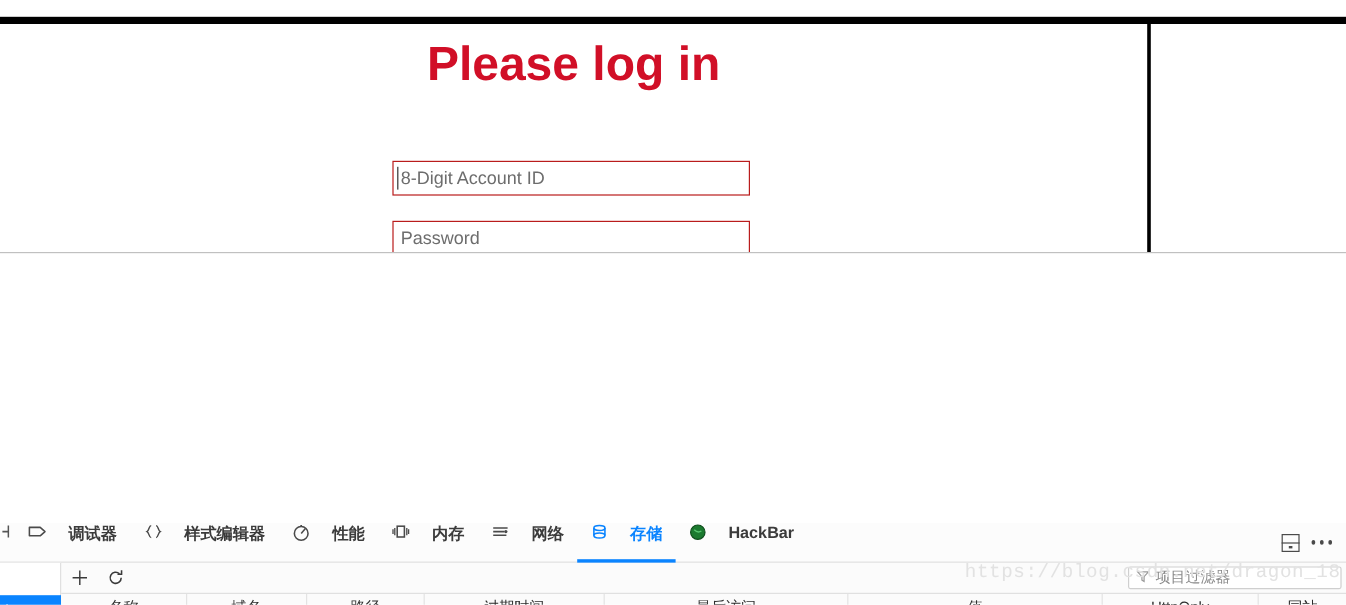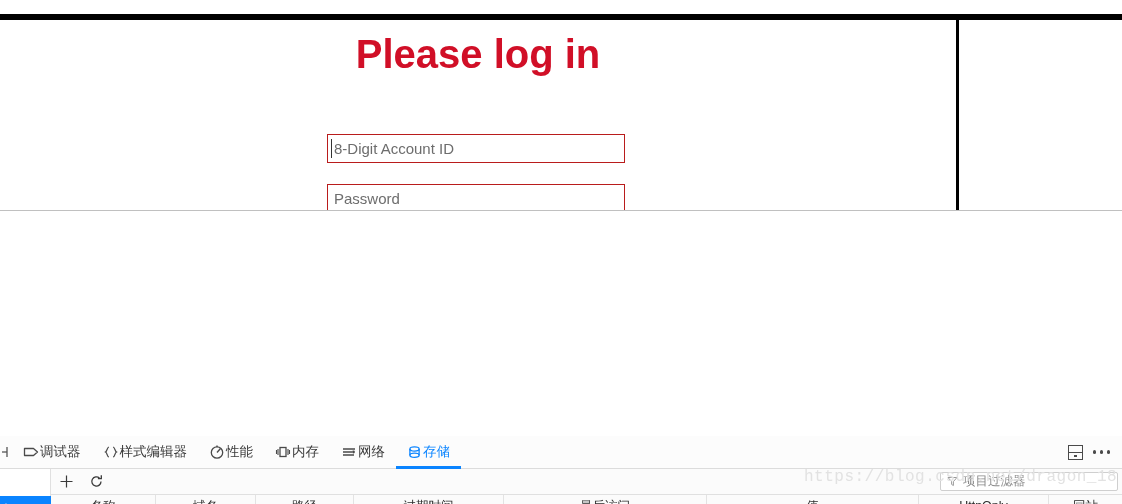--- a/index.html
+++ b/index.html
@@ -80,26 +80,27 @@
 
   
   .dt-toolbar {
     position: absolute; left: 0; top: 225px; width: 1122px; height: 33px;
     background: #fcfcfc;
     border-bottom: 1px solid #dcdcdc;
     display: flex; align-items: center;
   }
   .dt-tab {
     height: 33px;
-    display: flex; align-items: center; gap: 1px;
+    display: flex; align-items: flex-start; gap: 18px;
     padding: 0 11px;
     font-size: 13.5px;
     color: #3b3b3b;
     white-space: nowrap;
     position: relative;
+    font-weight: bold;
   }
   .dt-tab.cut { padding-left: 0px; padding-right: 4px; }
   .dt-tab.active { color: #0a84ff; }
   .dt-tab.active::after {
     content: ""; position: absolute; left: 0; right: 0; bottom: 0;
     height: 3px; background: #0a84ff;
   }
   .dt-tab-icon { display: inline-flex; align-items: center; }
   .dt-right {
     margin-left: auto; display: flex; align-items: center; gap: 10px;
@@ -286,20 +287,30 @@
         <span class="dt-tab-icon">
           <svg width="15" height="15" viewBox="0 0 15 15">
               <ellipse cx="7.5" cy="4" rx="4.6" ry="2.1" fill="none" stroke="#0a84ff" stroke-width="1.3"></ellipse>
               <ellipse cx="7.5" cy="10.3" rx="4.6" ry="2.1" fill="none" stroke="#0a84ff" stroke-width="1.3"></ellipse>
               <path d="M2.9 4 V10.3 M12.1 4 V10.3" stroke="#0a84ff" stroke-width="1.3"></path>
             </svg>
         </span>
         <span>存储</span>
       </div>
 
+      <div class="dt-tab">
+        <span class="dt-tab-icon">
+          <svg width="15" height="15" viewBox="0 0 15 15">
+              <circle cx="7.5" cy="7.5" r="6" fill="#1b7a2f"></circle>
+              <circle cx="7.5" cy="7.5" r="6" fill="none" stroke="#0f4e1d" stroke-width="1"></circle>
+              <path d="M4.5 5.5 q3 3 6 1" stroke="#55c46e" stroke-width="1.2" fill="none"></path>
+            </svg>
+        </span>
+        <span>HackBar</span>
+      </div>
 
       <div class="dt-right">
         <span class="dock-icon"></span>
         <span class="meatball">
             <i></i>
             <i></i>
             <i></i>
           </span>
       </div>
     </div>

